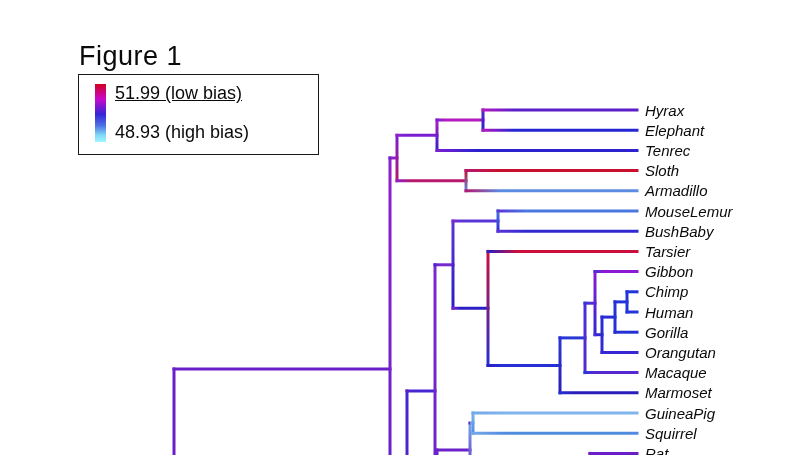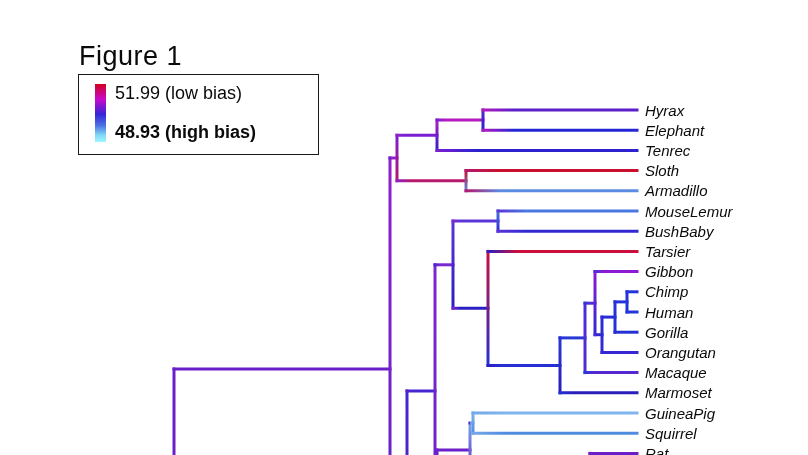--- a/index.html
+++ b/index.html
@@ -15,22 +15,22 @@
   .legend-box{
     position:absolute;left:78px;top:74px;width:241px;height:81px;
     border:1.6px solid #1a1a1a;background:#ffffff;box-sizing:border-box;
   }
   .legend-bar{
     position:absolute;left:16px;top:9px;width:11px;height:58px;
   }
   .legend-label{
     position:absolute;left:36px;font-size:18px;color:#0a0a0a;white-space:nowrap;
   }
-  .legend-label.top{top:8px;}
-  .legend-label.bottom{top:47px;font-weight:bold;}
+  .legend-label.top{top:8px;text-decoration:underline;}
+  .legend-label.bottom{top:47px;}
 </style>
 </head>
 <body>
 
 <svg id="tree-svg" width="808" height="455" viewBox="0 0 808 455">
     <defs>
       <linearGradient id="g1" gradientUnits="userSpaceOnUse" x1="174" y1="369" x2="174" y2="600">
         <stop offset="0" stop-color="#6B1FC8"></stop>
         <stop offset="1" stop-color="#6B1FC8"></stop>
       </linearGradient>

